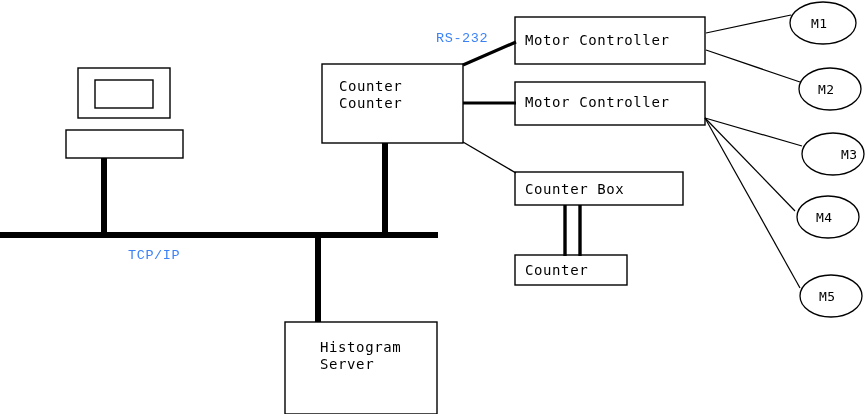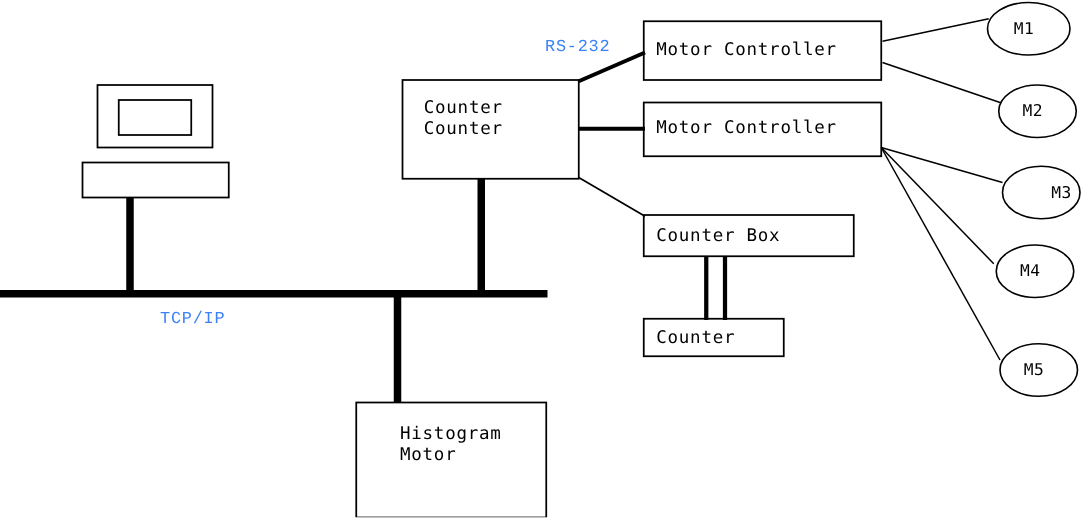--- a/index.html
+++ b/index.html
@@ -113,21 +113,21 @@
 
   <div class="node-label" style="left:525px; top:32px;">Motor Controller</div>
 
   <div class="node-label" style="left:525px; top:94px;">Motor Controller</div>
 
   <div class="node-label" style="left:525px; top:181px;">Counter Box</div>
 
   <div class="node-label" style="left:525px; top:262px;">Counter</div>
 
   <div class="node-label" style="left:320px; top:339px;text-align:right;">Histogram</div>
-  <div class="node-label" style="left:320px; top:356px;">Motor</div>
+  <div class="node-label" style="left:320px; top:356px;">Server</div>
 
   <div class="node-label label-m" style="left:811px; top:15px;">M1</div>
   <div class="node-label label-m" style="left:818px; top:81px;">M2</div>
   <div class="node-label label-m" style="left:821px; top:146px;margin-left:20px;">M3</div>
   <div class="node-label label-m" style="left:816px; top:209px;">M4</div>
   <div class="node-label label-m" style="left:819px; top:288px;">M5</div>
 
 </div>
 
 </body></html>

